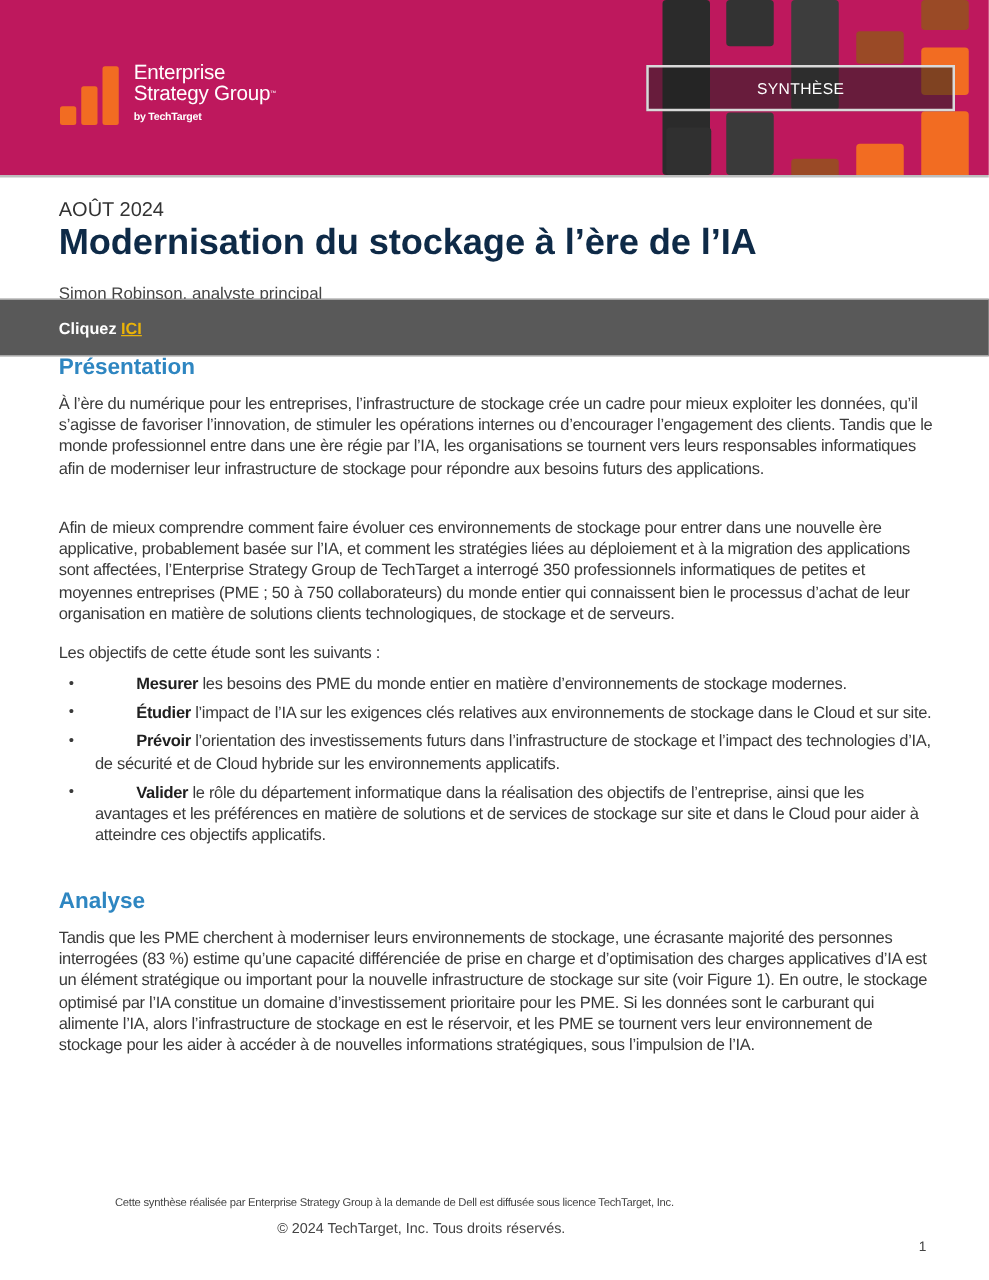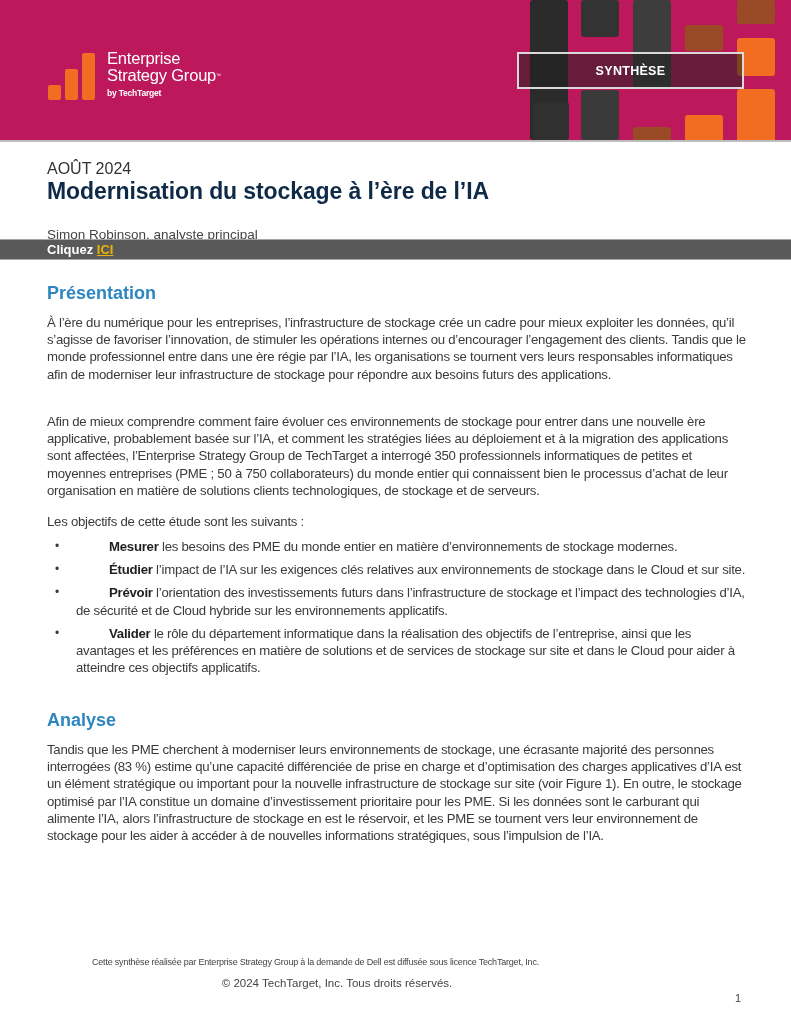--- a/index.html
+++ b/index.html
@@ -18,32 +18,32 @@
   .logo .b1 { left: 0; height: 15px; }
   .logo .b2 { left: 17px; height: 31px; }
   .logo .b3 { left: 34px; height: 47px; }
   .logo .name {
     position: absolute; left: 59px; top: 0; color: #ffffff; font-size: 16.5px; line-height: 17px;
     letter-spacing: -0.2px;
   }
   .logo .tm { font-size: 5px; vertical-align: top; }
   .logo .by { position: absolute; left: 59px; top: 38px; color: #ffffff; font-size: 8.5px; font-weight: bold; letter-spacing: -0.2px; }
   .badge {
-    position: absolute; left: 517px; top: 52px; width: 227px; height: 37px;
+    position: absolute; left: 517px; top: 52px; width: 247px; height: 37px;
     border: 2px solid #d9d9d9; box-sizing: border-box; background: rgba(32,32,32,0.55);
-    color: #ffffff; font-weight: bold; font-size: 12.5px; display: flex; align-items: center; justify-content: center;
+    color: #ffffff; font-weight: normal; font-size: 12.5px; display: flex; align-items: center; justify-content: center;
     letter-spacing: 0.3px;
   }
   .rule-top { position: absolute; left: 0; top: 140px; width: 791px; height: 2px; background: #bdbdbd; }
   
   .date { position: absolute; left: 47px; top: 160px; font-size: 16px; color: #333; }
-  .title { position: absolute; left: 47px; top: 178px; font-size: 23px; font-weight: bold; color: #0e2a47; letter-spacing: -0.1px; }
+  .title { position: absolute; left: 47px; top: 178px; font-size: 29px; font-weight: bold; color: #0e2a47; letter-spacing: -0.1px; }
   .author { position: absolute; left: 47px; top: 227px; font-size: 13.5px; color: #444; }
   .cta {
-    position: absolute; left: 0; top: 239px; width: 791px; height: 21px; background: #595959;
+    position: absolute; left: 0; top: 239px; width: 791px; height: 46px; background: #595959;
     border-top: 1px solid #a6a6a6; border-bottom: 1px solid #a6a6a6; box-sizing: border-box;
     color: #ffffff; font-weight: bold; font-size: 13px; display: flex; align-items: center; padding-left: 47px;
   }
   .cta a { color: #eab308; text-decoration: underline; }
   .cta span { white-space: pre; }
   .h2 { position: absolute; left: 47px; font-size: 18px; font-weight: bold; color: #2e86c1; }
   .para {
     position: absolute; left: 47px; width: 700px; font-size: 13.2px; line-height: 17.2px; color: #3a3a3a;
     letter-spacing: -0.25px;
   }

